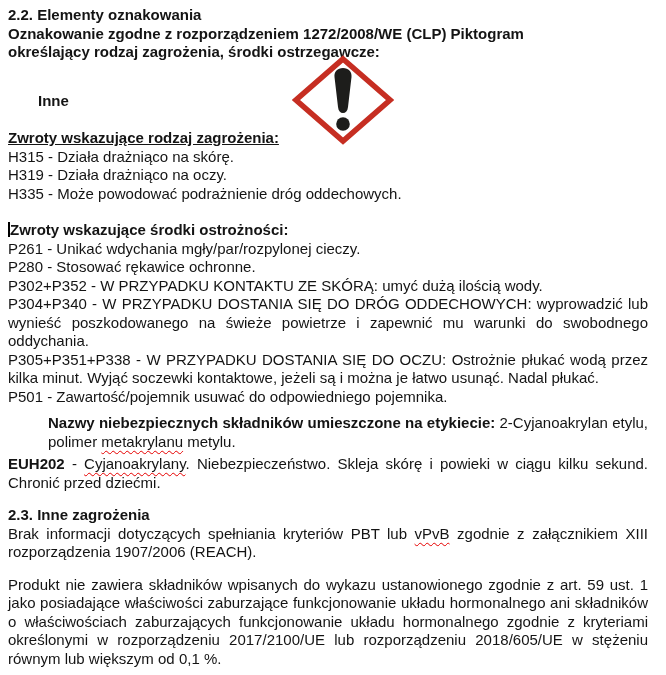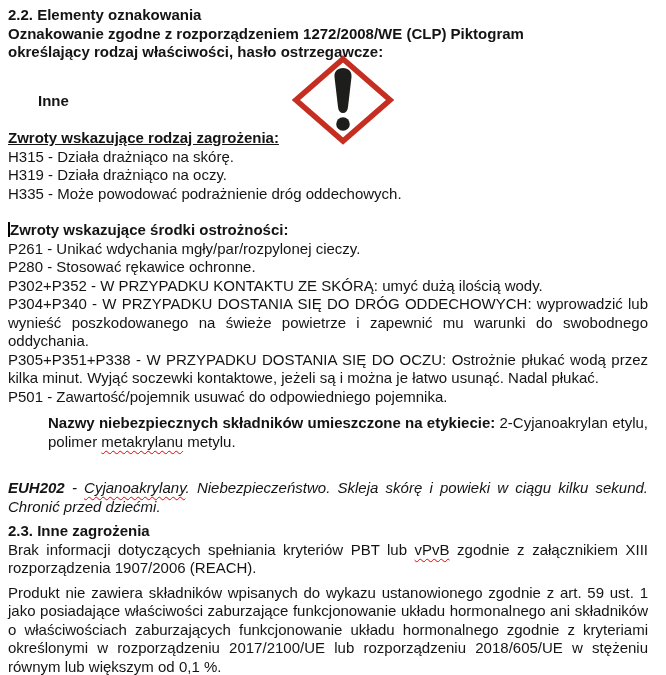--- a/index.html
+++ b/index.html
@@ -13,22 +13,22 @@
     overflow: hidden;
   }
   .page { position: relative; width: 640px; padding: 6px 18px 0 8px; border-radius: 12px; }
   .bold { font-weight: bold; }
   .h-line { font-weight: bold; }
   .justify { text-align: justify; }
   .signal-word { font-weight: bold; margin: 30px 0 0 30px; }
   .hazard-heading { font-weight: bold; margin-top: 19px; text-decoration: underline; }
   .prec-heading { font-weight: bold; margin-top: 18px; }
   .mt8  { margin-top: 8px; margin-left: 40px; }
-  .mt9  { margin-top: 6px; }
-  .mt12 { margin-top: 28px; font-style: italic; }
+  .mt9  { margin-top: 14px; }
+  .mt12 { margin-top: 4px; }
   .pictogram-wrap {
     position: absolute; left: 292px; top: 55px;
     width: 102px; height: 90px;
   }
   .misspell {
     text-decoration: underline;
     text-decoration-style: wavy;
     text-decoration-color: #e60000;
     text-decoration-thickness: 1px;
     text-underline-offset: 3px;
@@ -43,21 +43,21 @@
   }
 </style>
 </head>
 <body>
 
 <div class="page">
 
   <div class="h-line">2.2. Elementy oznakowania</div>
 
   <div class="bold">Oznakowanie zgodne z rozporządzeniem 1272/2008/WE (CLP) Piktogram</div>
-  <div class="bold">określający rodzaj właściwości, hasło ostrzegawcze:</div>
+  <div class="bold">określający rodzaj zagrożenia, środki ostrzegawcze:</div>
 
   <div class="pictogram-wrap">
     <svg width="102" height="90" viewBox="0 0 102 90">
       <polygon points="51,4 98,45 51,86 4,45" fill="#ffffff" stroke-width="5.5" stroke="#c62e22"></polygon>
       <path d="M51 13 C56.5 13 60 16.5 59.5 22 L56 52 C55.6 56 53.6 58 51 58 C48.4 58 46.4 56 46 52 L42.5 22 C42 16.5 45.5 13 51 13 Z" fill="#1d1d1b"></path>
       <circle cx="51" cy="69" r="6.8" fill="#1d1d1b"></circle>
     </svg>
   </div>
 
   <div class="signal-word">Inne</div>

